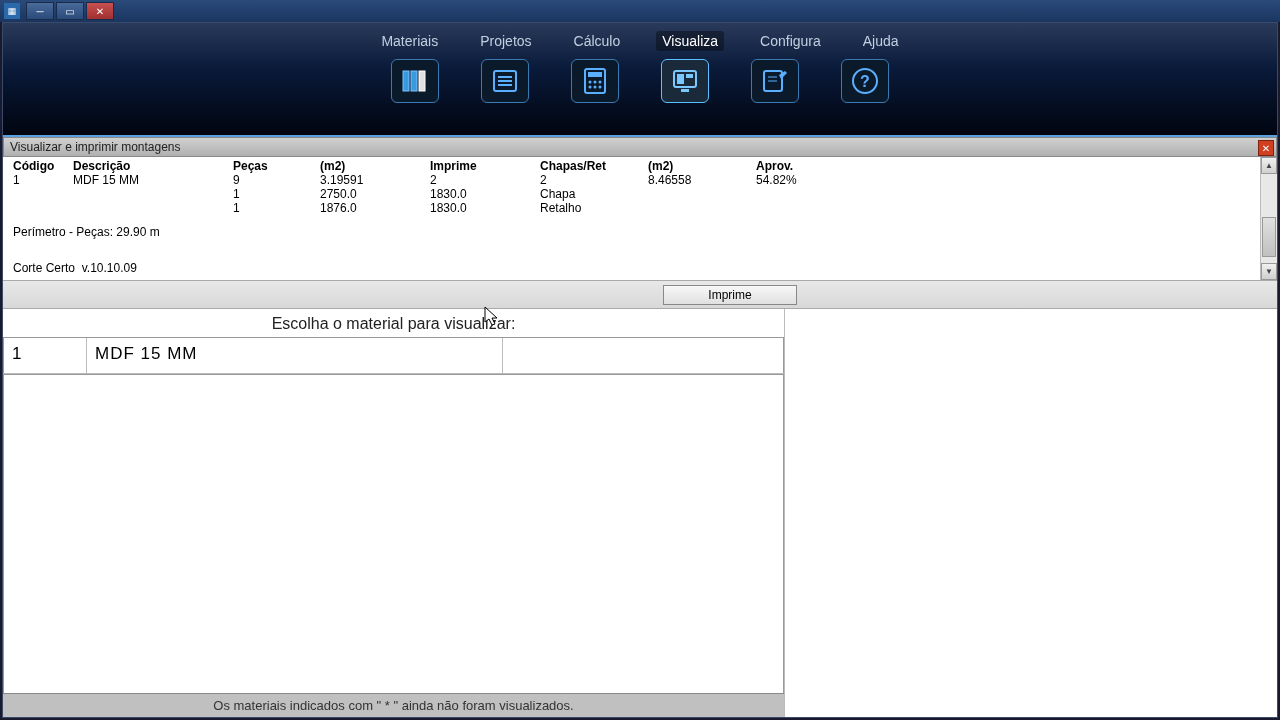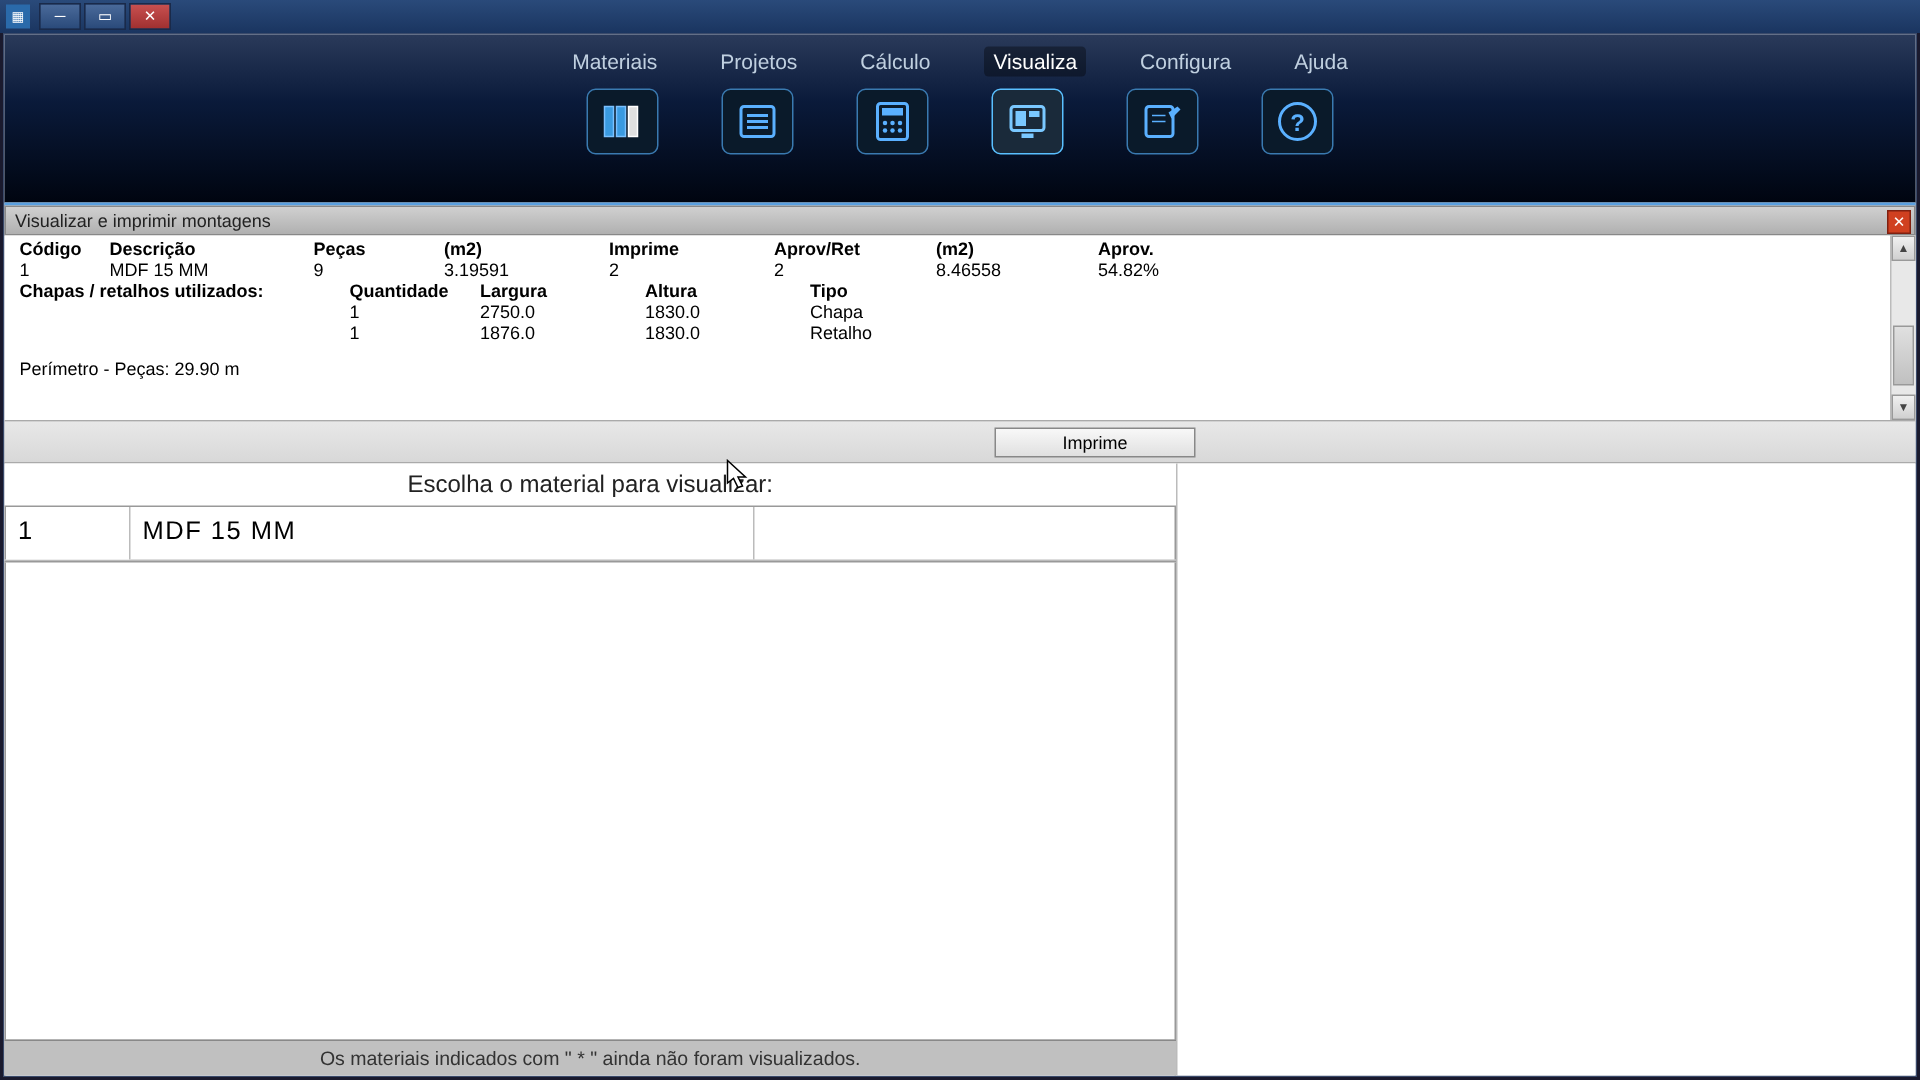--- a/index.html
+++ b/index.html
@@ -23,21 +23,21 @@
 .tool-icon.active { background:#1a2a3a; border-color:#5ac0ff; }
 .tool-icon svg { width:32px; height:32px; }
 
 .panel-title { background:linear-gradient(#d0d0d0,#b0b0b0); border:1px solid #888; height:20px; display:flex; align-items:center; padding:0 6px; font-size:12px; color:#222; position:relative; }
 .panel-close { position:absolute; right:2px; top:2px; width:16px; height:16px; background:#d04020; color:#fff; font-size:10px; display:flex; align-items:center; justify-content:center; border:1px solid #802010; cursor:pointer; }
 
 .info-area { background:#fff; height:124px; font-size:12px; color:#000; position:relative; border-bottom:1px solid #aaa; }
 .info-grid { padding:2px 10px; }
 .info-row { display:flex; line-height:14px; }
 .info-cell { white-space:pre; }
-.c0{width:60px}.c1{width:136px}.c2{width:87px}.c3{width:110px}.c4{width:110px}.c5{width:108px}.c6{width:108px}.c7{width:80px}
+.c0{width:60px}.c1{width:160px}.c2{width:87px}.c3{width:110px}.c4{width:110px}.c5{width:108px}.c6{width:108px}.c7{width:80px}
 .bold{font-weight:bold}
 .scroll-v { position:absolute; right:0; top:0; bottom:0; width:17px; background:#e8e8e8; border-left:1px solid #bbb; }
 .scroll-btn { height:17px; background:linear-gradient(#f0f0f0,#d0d0d0); border:1px solid #999; display:flex; align-items:center; justify-content:center; font-size:8px; color:#444; cursor:pointer; }
 .scroll-thumb { position:absolute; left:1px; right:1px; top:60px; height:40px; background:linear-gradient(#e0e0e0,#c0c0c0); border:1px solid #999; }
 
 .print-bar { height:28px; background:linear-gradient(#e8e8e8,#d8d8d8); border-bottom:1px solid #aaa; display:flex; align-items:center; justify-content:center; }
 .print-btn { width:134px; height:20px; background:linear-gradient(#f8f8f8,#e0e0e0); border:1px solid #888; font-size:12px; cursor:pointer; margin-left:180px; }
 
 .lower { display:flex; height:calc(100% - 114px - 20px - 124px - 28px); }
 .mat-panel { width:782px; border-right:1px solid #bbb; display:flex; flex-direction:column; background:#fff; position:relative; }
@@ -133,57 +133,53 @@
   </div>
 
   <div class="info-area">
     <div class="info-grid">
       <div class="info-row bold">
         <span class="info-cell c0">Código</span>
         <span class="info-cell c1">Descrição</span>
         <span class="info-cell c2">Peças</span>
         <span class="info-cell c3">(m2)</span>
         <span class="info-cell c4">Imprime</span>
-        <span class="info-cell c5">Aprov/Ret</span>
+        <span class="info-cell c5">Chapas/Ret</span>
         <span class="info-cell c6">(m2)</span>
         <span class="info-cell c7">Aprov.</span>
       </div>
       <div class="info-row">
         <span class="info-cell c0">1</span>
         <span class="info-cell c1">MDF 15 MM</span>
         <span class="info-cell c2">9</span>
         <span class="info-cell c3">3.19591</span>
         <span class="info-cell c4">2</span>
         <span class="info-cell c5">2</span>
         <span class="info-cell c6">8.46558</span>
         <span class="info-cell c7">54.82%</span>
       </div>
       <div class="info-row">
-        <span class="info-cell bold" style="width:220px">Chapas / retalhos utilizados:</span>
-        <span class="info-cell c2 bold">Quantidade</span>
-        <span class="info-cell c3 bold">Largura</span>
-        <span class="info-cell c4 bold">Altura</span>
-        <span class="info-cell c5 bold">Tipo</span>
-      </div>
-      <div class="info-row">
         <span class="info-cell" style="width:220px"></span>
         <span class="info-cell c2">1</span>
         <span class="info-cell c3">2750.0</span>
         <span class="info-cell c4">1830.0</span>
         <span class="info-cell c5">Chapa</span>
       </div>
       <div class="info-row">
         <span class="info-cell" style="width:220px"></span>
         <span class="info-cell c2">1</span>
         <span class="info-cell c3">1876.0</span>
         <span class="info-cell c4">1830.0</span>
         <span class="info-cell c5">Retalho</span>
       </div>
       <div class="info-row" style="margin-top:10px">
         <span class="info-cell">Perímetro - Peças: 29.90 m</span>
+      </div>
+      <div class="info-row" style="margin-top:22px">
+        <span class="info-cell">Corte Certo  v.10.10.09</span>
       </div>
     </div>
     <div class="scroll-v">
       <div class="scroll-btn">▲</div>
       <div class="scroll-thumb"></div>
       <div class="scroll-btn" style="position:absolute;bottom:0;left:0;right:0">▼</div>
     </div>
   </div>
 
   <div class="print-bar">

